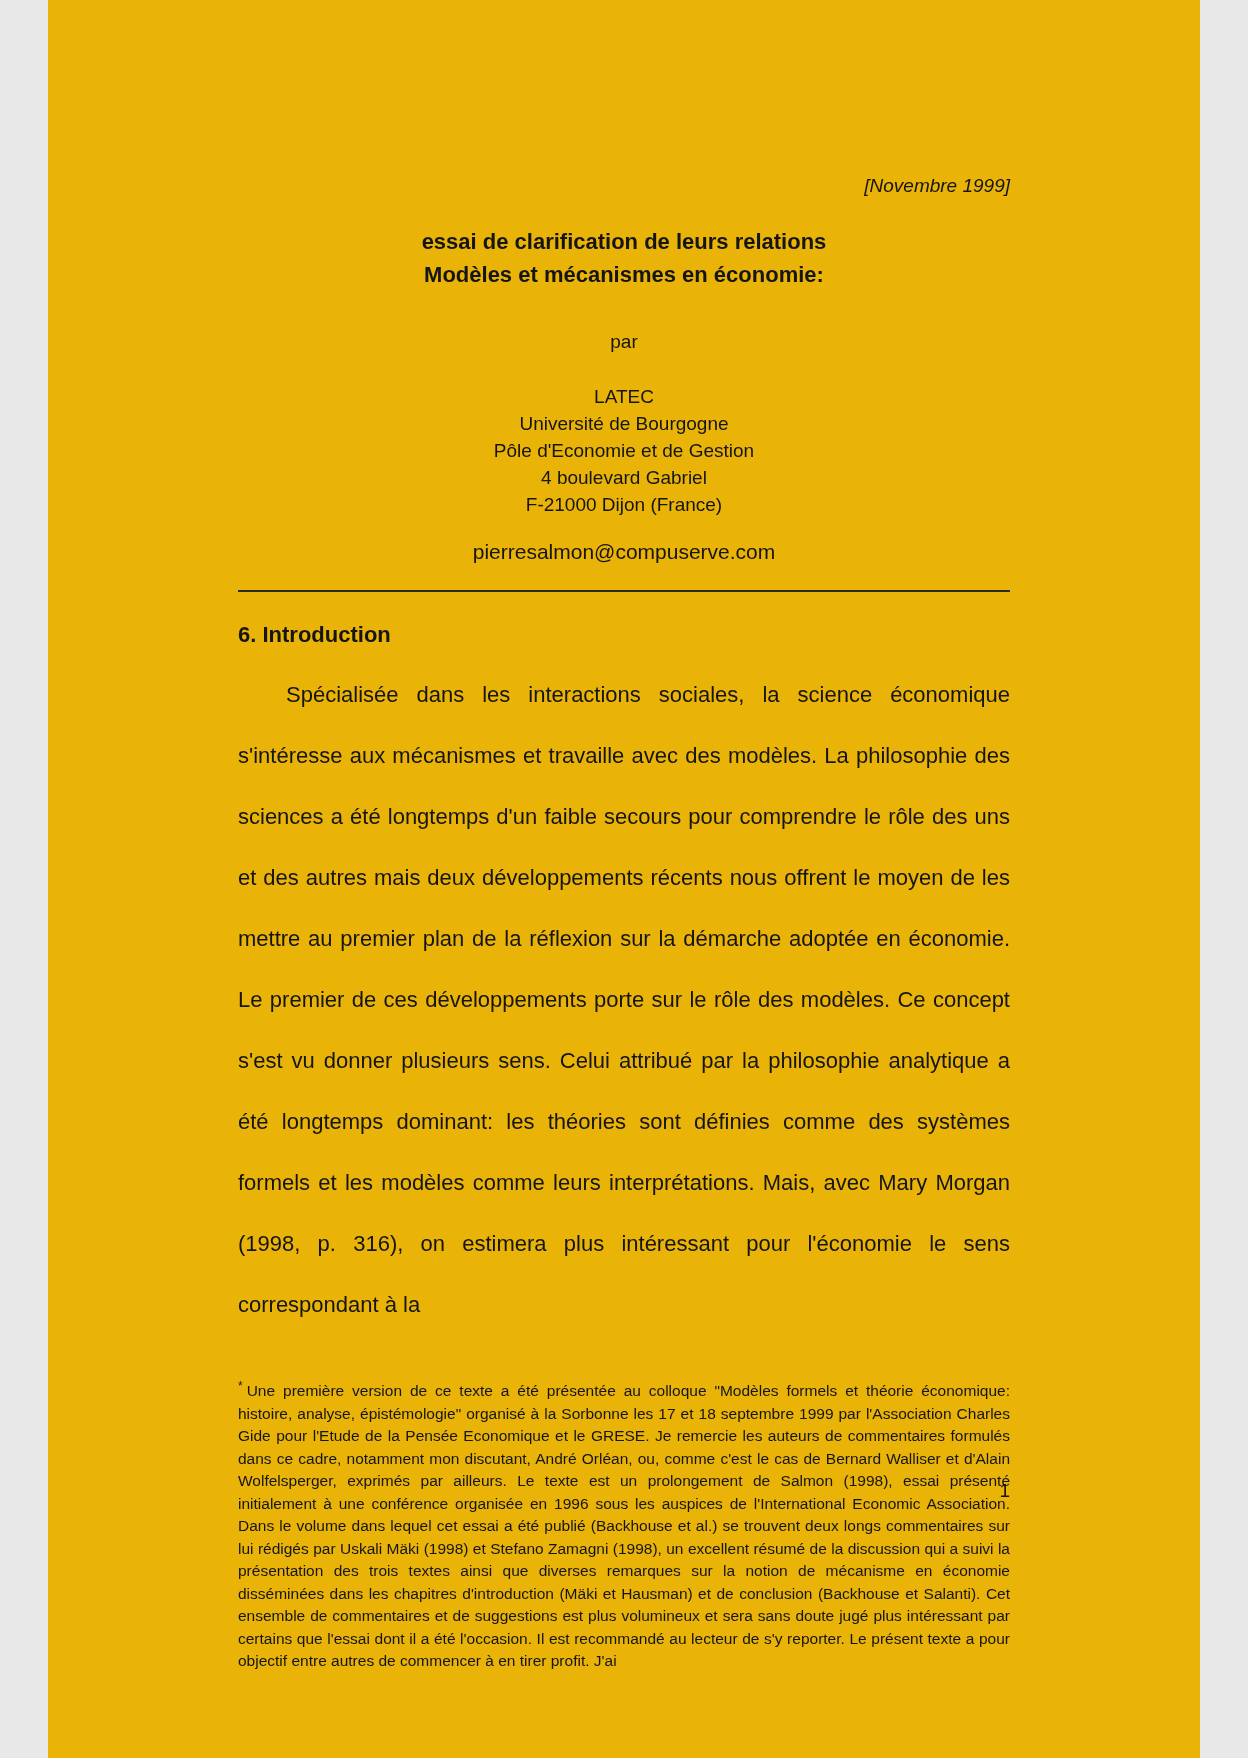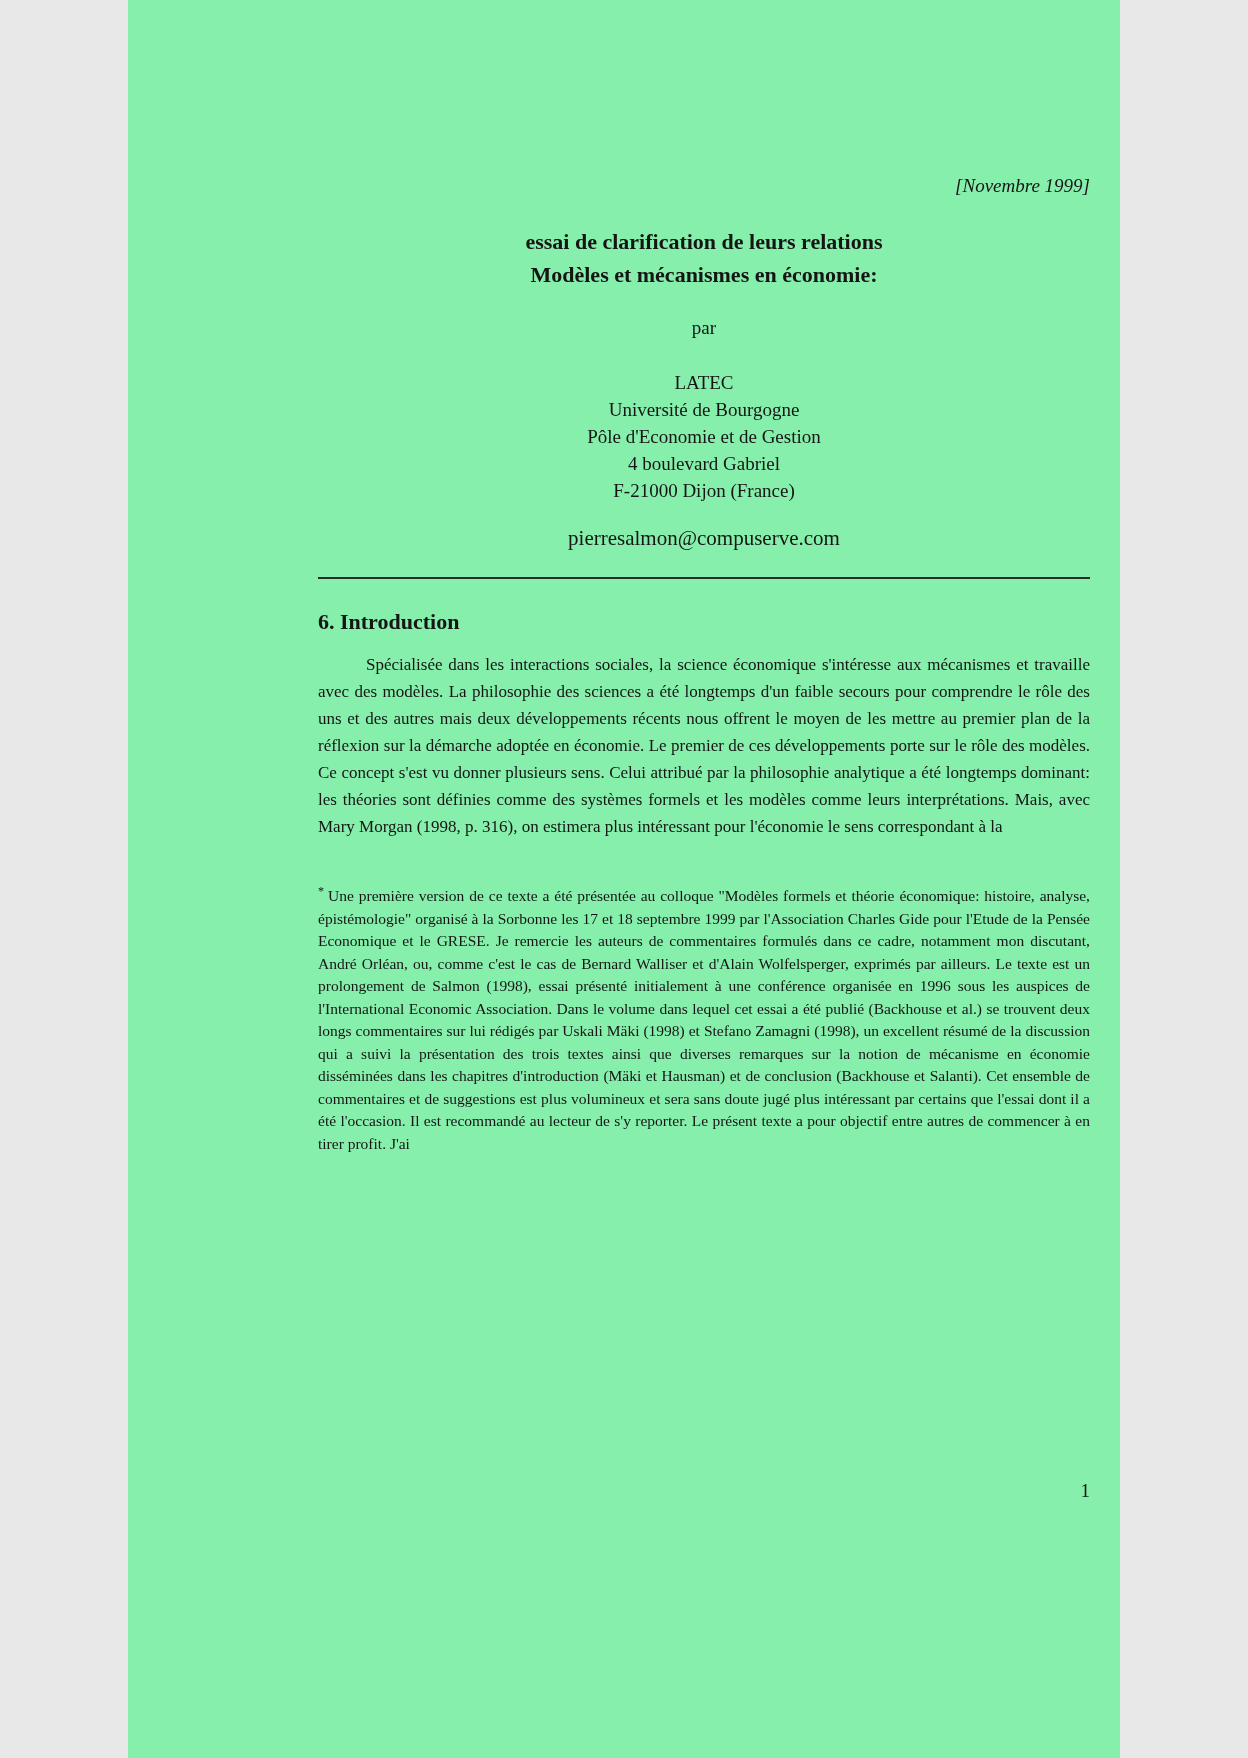--- a/index.html
+++ b/index.html
@@ -2,25 +2,25 @@
 <html><head>
 <meta charset="utf-8">
 <style>
   html, body {
     margin: 0;
     padding: 0;
     background: #e8e8e8;
   }
   .page {
     position: relative;
-    width: 992px;
+    width: 1152px;
     height: 1758px;
     margin: 0 auto;
-    background: #86efac;
-    font-family: Liberation Serif, serif;
+    background: #eab308;
+    font-family: Liberation Sans, sans-serif;
     color: #151515;
     overflow: hidden;
   }
   .content {
     position: absolute;
     left: 190px;
     top: 0;
     width: 772px;
   }
   .date-line {
@@ -30,21 +30,21 @@
     font-size: 19px;
   }
   .title {
     margin-top: 28px;
     text-align: center;
     font-weight: bold;
     font-size: 22px;
     line-height: 33px;
   }
   .byline {
-    margin-top: 26px;
+    margin-top: 40px;
     text-align: center;
     font-size: 19px;
   }
   .author {
     margin-top: 28px;
     text-align: center;
     font-weight: bold;
     font-size: 22px;
   }
   .author sup {
@@ -68,22 +68,22 @@
     border-top: 2px solid #2a2a2a;
     width: 100%;
   }
   .section-heading {
     margin-top: 30px;
     font-weight: bold;
     font-size: 22px;
   }
   .intro {
     margin-top: 16px;
-    font-size: 17px;
-    line-height: 27px;
+    font-size: 22px;
+    line-height: 61px;
     text-align: justify;
     text-indent: 48px;
   }
   .footnote {
     margin-top: 40px;
     font-size: 15.5px;
     line-height: 22.5px;
     text-align: justify;
   }
   .footnote sup {

